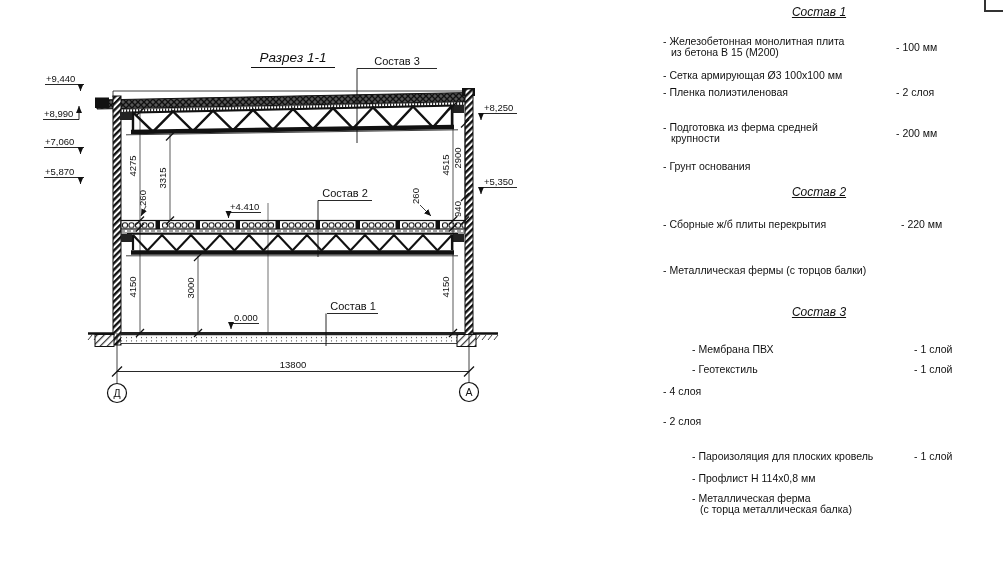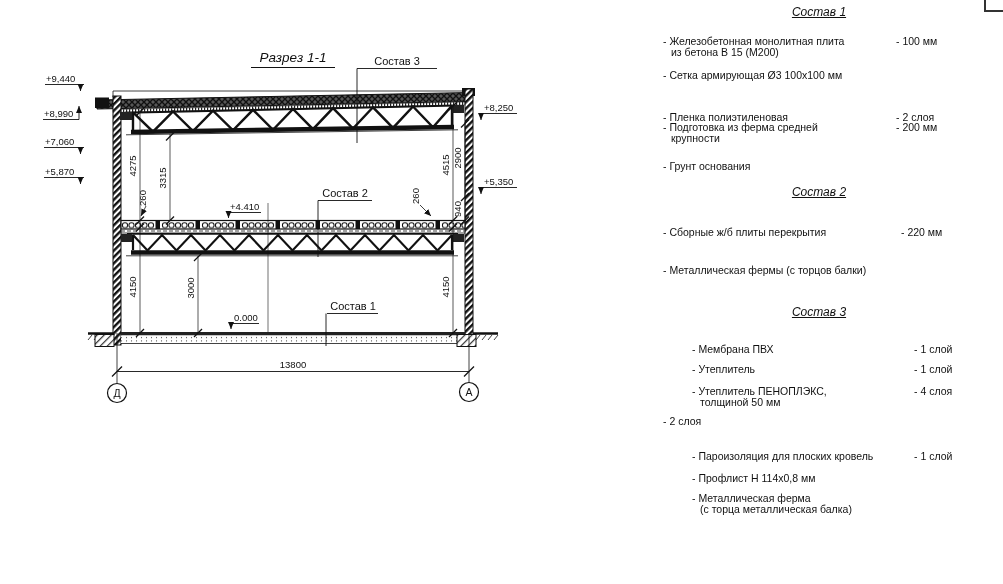--- a/index.html
+++ b/index.html
@@ -5,21 +5,21 @@
   html,body{margin:0;padding:0;background:#fff;}
   #canvas{position:relative;width:1003px;height:584px;background:#fff;overflow:hidden;
           font-family:"Liberation Sans",sans-serif;color:#111;}
   svg text{font-family:"Liberation Sans",sans-serif;fill:#111;}
   .dimtxt{font-size:9.5px;}
   .lbltxt{font-size:11px;}
   .titletxt{font-size:13.5px;font-style:italic;}
   .axtxt{font-size:10.5px;}
   .list-header{position:absolute;left:663px;width:312px;text-align:center;
                font-size:12px;font-style:italic;text-decoration:underline;}
-  .item{position:absolute;left:663px;display:flex;align-items:flex-start;
+  .item{position:absolute;left:663px;display:flex;align-items:center;
         font-size:10.5px;line-height:11px;}
   .item .nm{white-space:pre-line;text-indent:-8px;padding-left:8px;}
   .item.w1 .nm{width:225px;}
   .item.w2 .nm{width:230px;}
   .item.w3 .nm{width:214px;margin-left:29px;}
   .item .qty{white-space:nowrap;}
   .corner-v{position:absolute;left:984px;top:0;width:2px;height:12px;background:#333;}
   .corner-h{position:absolute;left:984px;top:10px;width:19px;height:2px;background:#333;}
 </style>
 </head>
@@ -257,56 +257,54 @@
     <div class="list-header" style="top:5px">Состав 1</div>
     <div class="item w1" style="top:36px">
       <div class="nm">- Железобетонная  монолитная плита
 из бетона В 15 (М200)</div>
       <div class="qty">- 100 мм</div>
     </div>
     <div class="item w1" style="top:70px">
       <div class="nm">- Сетка армирующая Ø3 100х100 мм</div>
       <div class="qty"></div>
     </div>
-    <div class="item w1" style="top:112px">
+    <div class="item w1" style="top:87px">
       <div class="nm">- Пленка полиэтиленовая</div>
       <div class="qty">- 2 слоя</div>
     </div>
     <div class="item w1" style="top:122px">
       <div class="nm">- Подготовка из ферма средней
 крупности</div>
       <div class="qty">- 200 мм</div>
     </div>
     <div class="item w1" style="top:161px">
       <div class="nm">- Грунт основания</div>
       <div class="qty"></div>
     </div>
 
     <div class="list-header" style="top:185px">Состав 2</div>
-    <div class="item w2" style="top:227px">
+    <div class="item w2" style="top:219px">
       <div class="nm">- Сборные ж/б плиты перекрытия</div>
       <div class="qty">- 220 мм</div>
     </div>
     <div class="item w2" style="top:265px">
       <div class="nm">- Металлическая фермы (с торцов балки)</div>
       <div class="qty"></div>
     </div>
 
     <div class="list-header" style="top:305px">Состав 3</div>
     <div class="item w3" style="top:344px">
       <div class="nm">- Мембрана ПВХ</div>
       <div class="qty">- 1 слой</div>
     </div>
     <div class="item w3" style="top:364px">
-      <div class="nm">- Утеплитель</div>
+      <div class="nm">- Геотекстиль</div>
       <div class="qty">- 1 слой</div>
     </div>
     <div class="item w3" style="top:386px">
-      <div class="nm">- Утеплитель ПЕНОПЛЭКС,
-толщиной 50 мм</div>
       <div class="qty">- 4 слоя</div>
     </div>
     <div class="item w3" style="top:416px">
       <div class="qty">- 2 слоя</div>
     </div>
     <div class="item w3" style="top:451px">
       <div class="nm">- Пароизоляция для плоских кровель</div>
       <div class="qty">- 1 слой</div>
     </div>
     <div class="item w3" style="top:473px">

